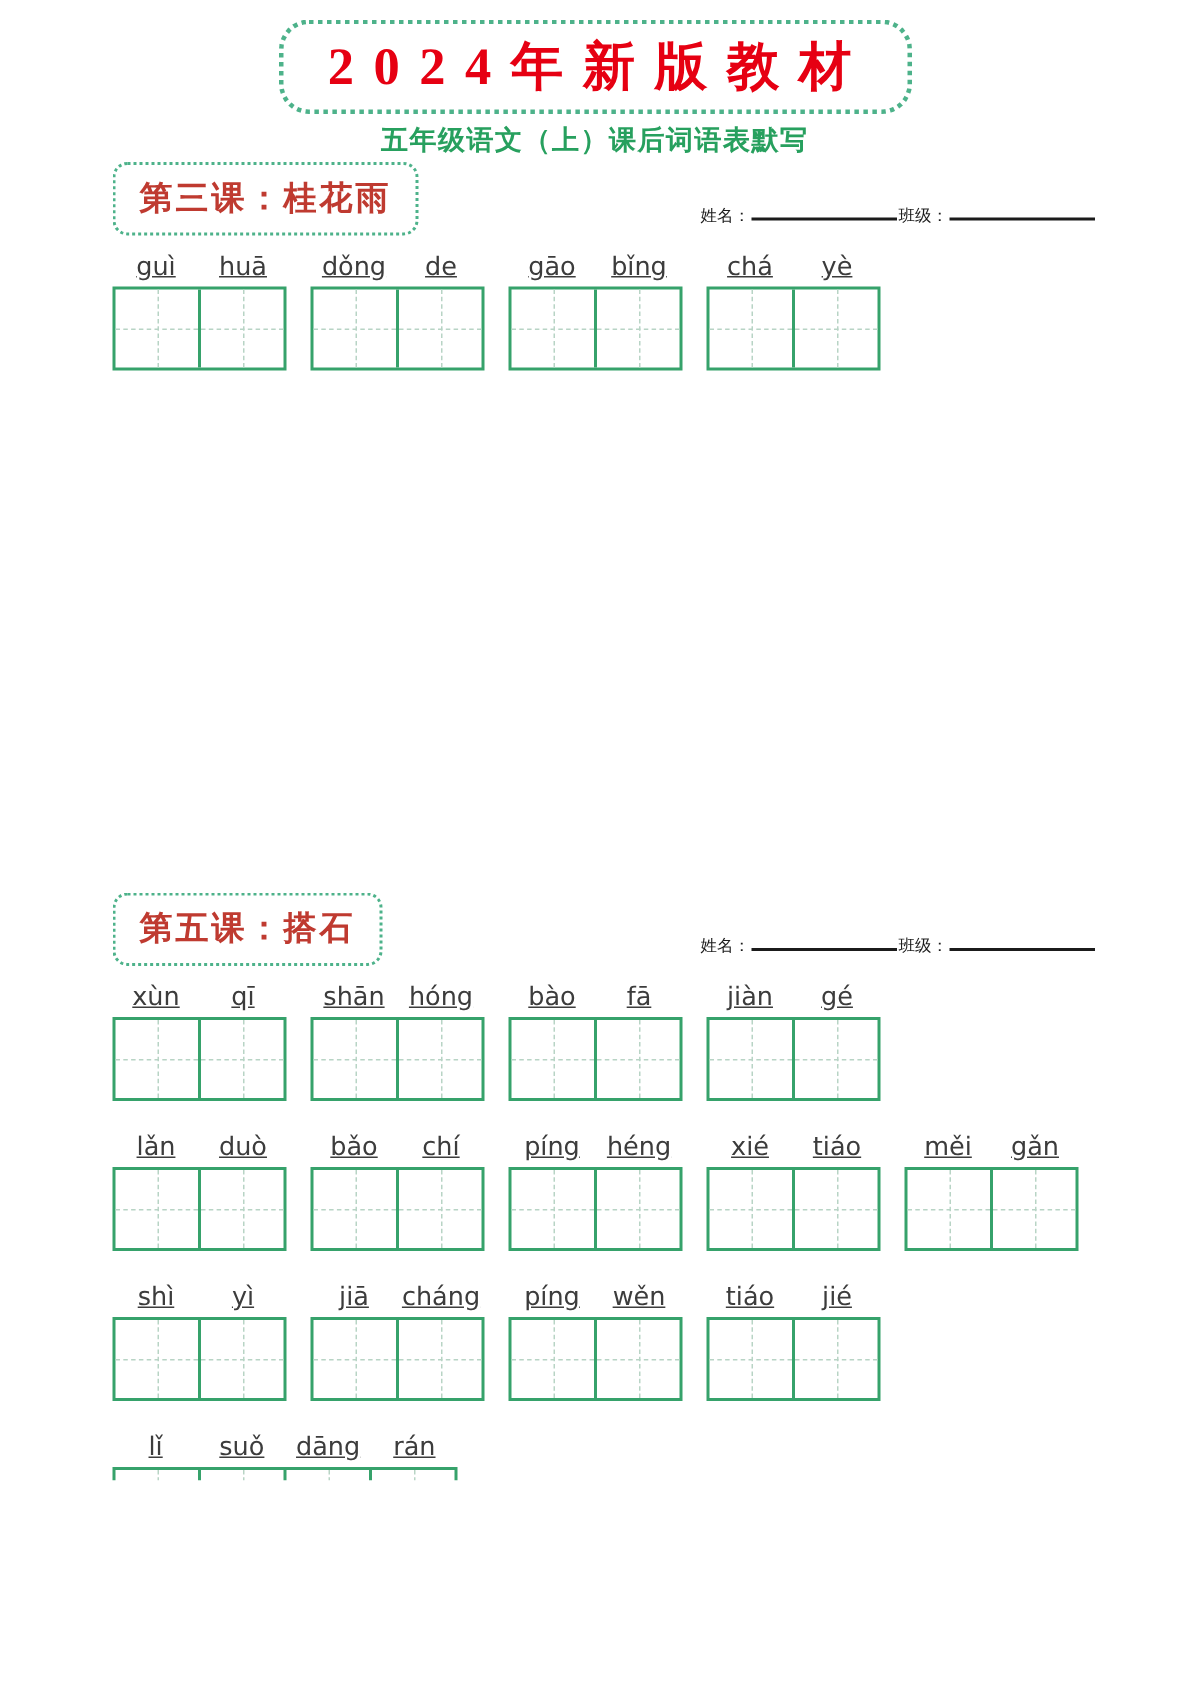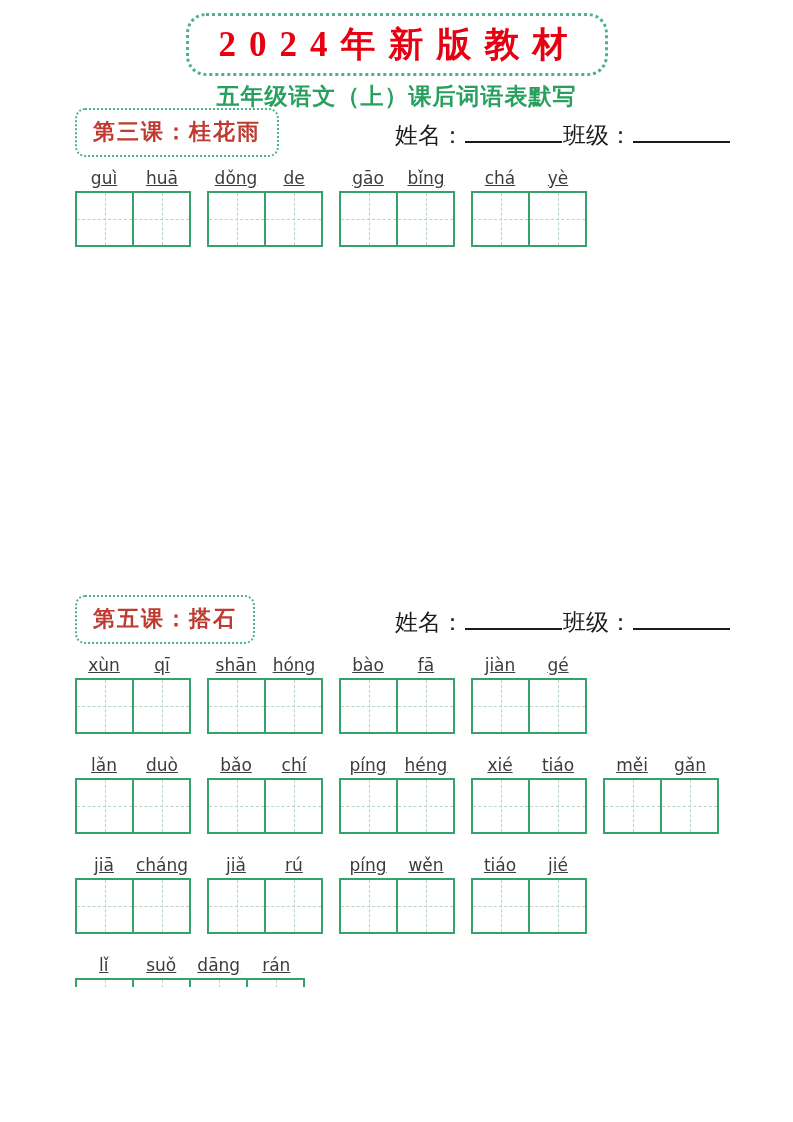--- a/index.html
+++ b/index.html
@@ -11,38 +11,38 @@
   .title-box{
     width:fit-content;margin:13px auto 0;padding:5px 24px;
     border:3px dotted var(--box_green,#4db28a);border-radius:20px;
   }
   .title-text{
     font-size:35px;font-weight:bold;color:var(--title_red,#e60012);
     letter-spacing:13px;white-space:nowrap;text-indent:6px;
     font-family:"Liberation Serif","DejaVu Serif",serif;
   }
   .subtitle{
-    margin-top:5px;text-align:center;font-size:23px;font-weight:bold;
+    margin-top:5px;text-align:center;font-size:18px;font-weight:bold;
     letter-spacing:1px;color:var(--subtitle_green,#27a05e);
     font-family:"Liberation Sans","DejaVu Sans",sans-serif;
   }
   
   .section{position:absolute;left:75px;width:656px;}
   .section-lesson3{top:108px;}
   .section-lesson5{top:595px;}
   .section-head{display:flex;justify-content:space-between;align-items:flex-end;}
   .heading-box{
     border:2px dotted var(--box_green,#4db28a);border-radius:10px;
     padding:7px 16px 8px;
   }
   .heading-text{
     font-size:22px;font-weight:bold;color:var(--heading_red,#bf3a30);
     letter-spacing:2px;white-space:nowrap;
   }
-  .fields{font-size:23px;color:#1b1b1b;padding-bottom:6px;white-space:nowrap;}
+  .fields{font-size:11px;color:#1b1b1b;padding-bottom:6px;white-space:nowrap;}
   .blank{
     display:inline-block;width:97px;height:1em;
     border-bottom:2px solid var(--line_black,#1b1b1b);
     vertical-align:baseline;margin:0 1px;
   }
   
   .rows{margin-top:0;}
   .word-row{display:flex;margin-top:21px;}
   .word-row:first-child{margin-top:11px;}
   .word{display:inline-flex;flex-direction:column;margin-right:16px;}
@@ -229,32 +229,32 @@
             </div>
             <div class="grid">
               <div class="cell"></div>
               <div class="cell"></div>
             </div>
           </div>
         </div>
         <div class="word-row">
           <div class="word">
             <div class="pinyin-row">
+              <span class="pinyin-syl">shì</span>
+              <span class="pinyin-syl">yì</span>
+            </div>
+            <div class="grid">
+              <div class="cell"></div>
+              <div class="cell"></div>
+            </div>
+          </div>
+          <div class="word">
+            <div class="pinyin-row">
               <span class="pinyin-syl">jiā</span>
               <span class="pinyin-syl">cháng</span>
-            </div>
-            <div class="grid">
-              <div class="cell"></div>
-              <div class="cell"></div>
-            </div>
-          </div>
-          <div class="word">
-            <div class="pinyin-row">
-              <span class="pinyin-syl">jiǎ</span>
-              <span class="pinyin-syl">rú</span>
             </div>
             <div class="grid">
               <div class="cell"></div>
               <div class="cell"></div>
             </div>
           </div>
           <div class="word">
             <div class="pinyin-row">
               <span class="pinyin-syl">píng</span>
               <span class="pinyin-syl">wěn</span>

